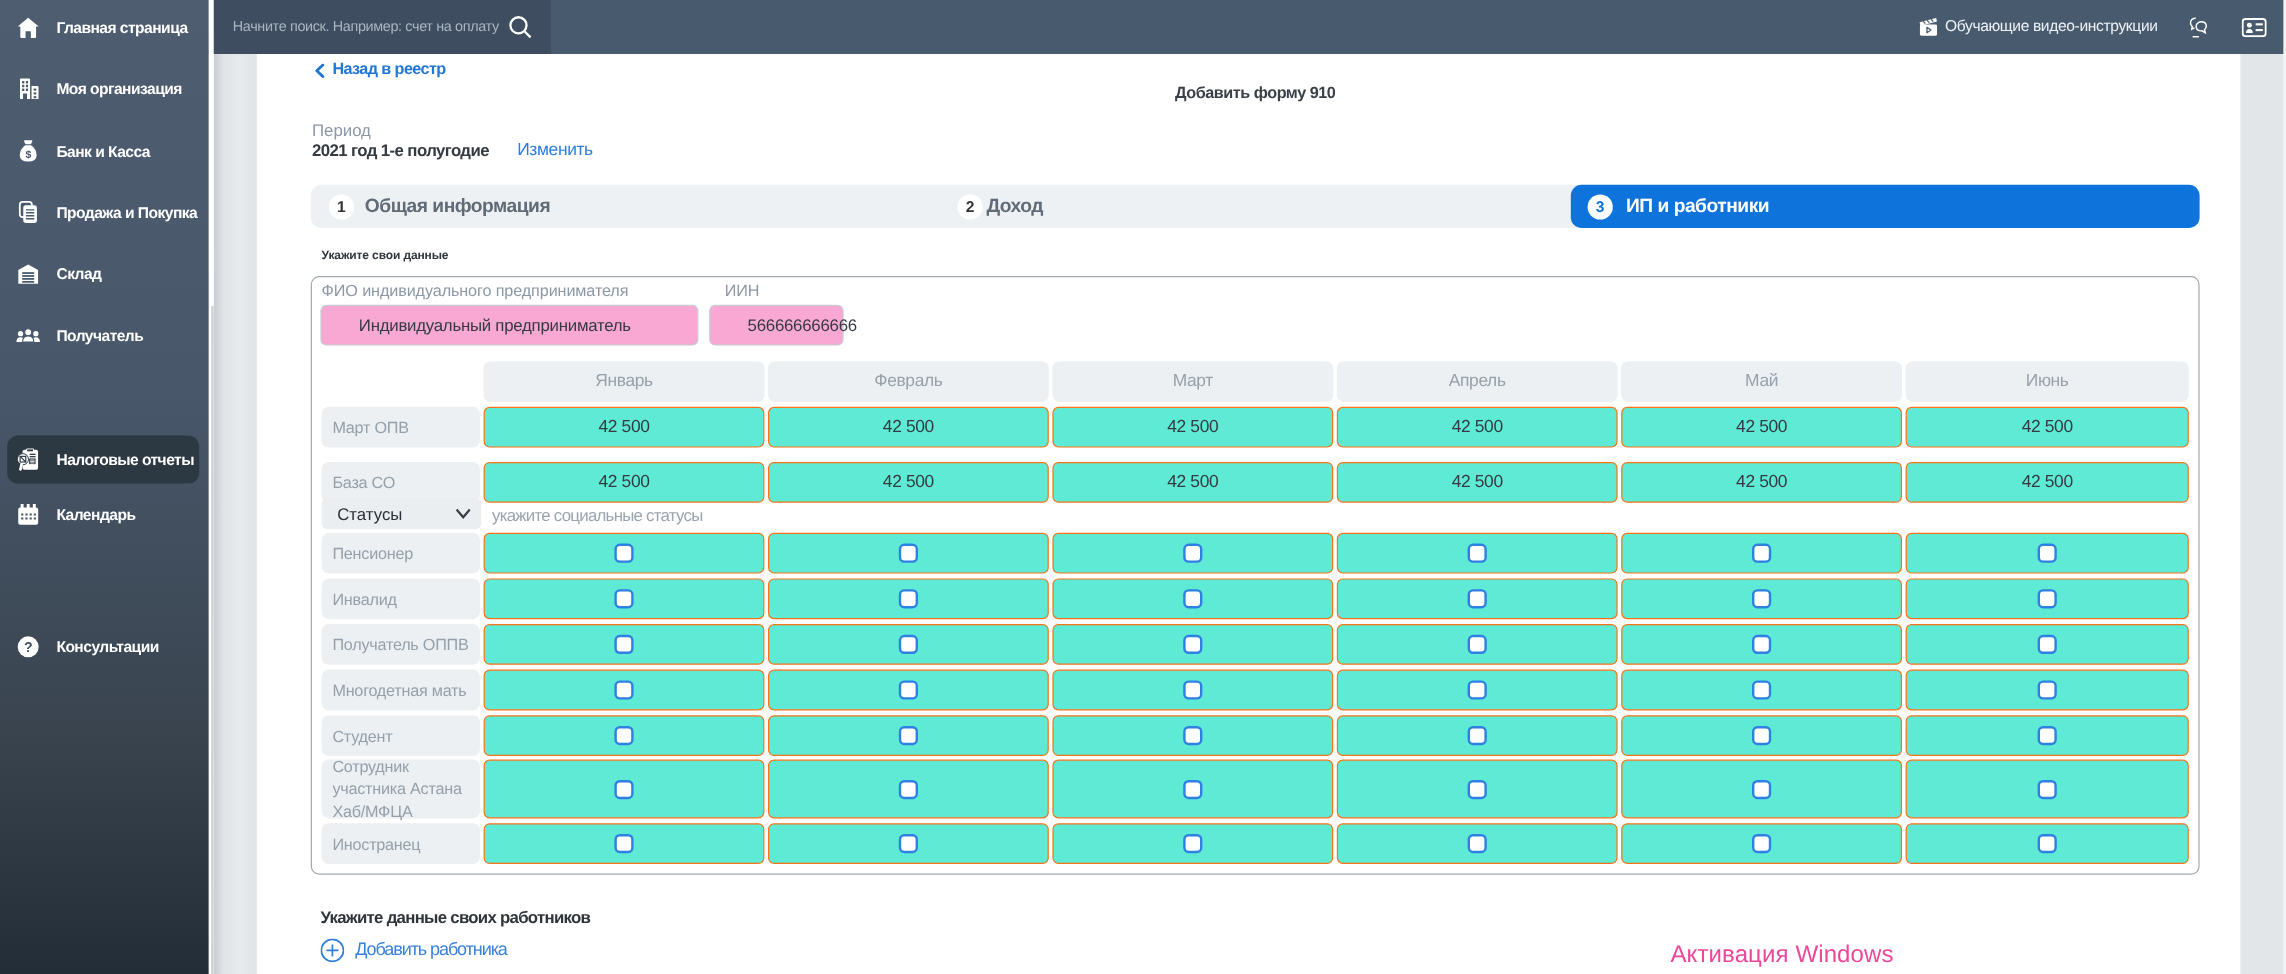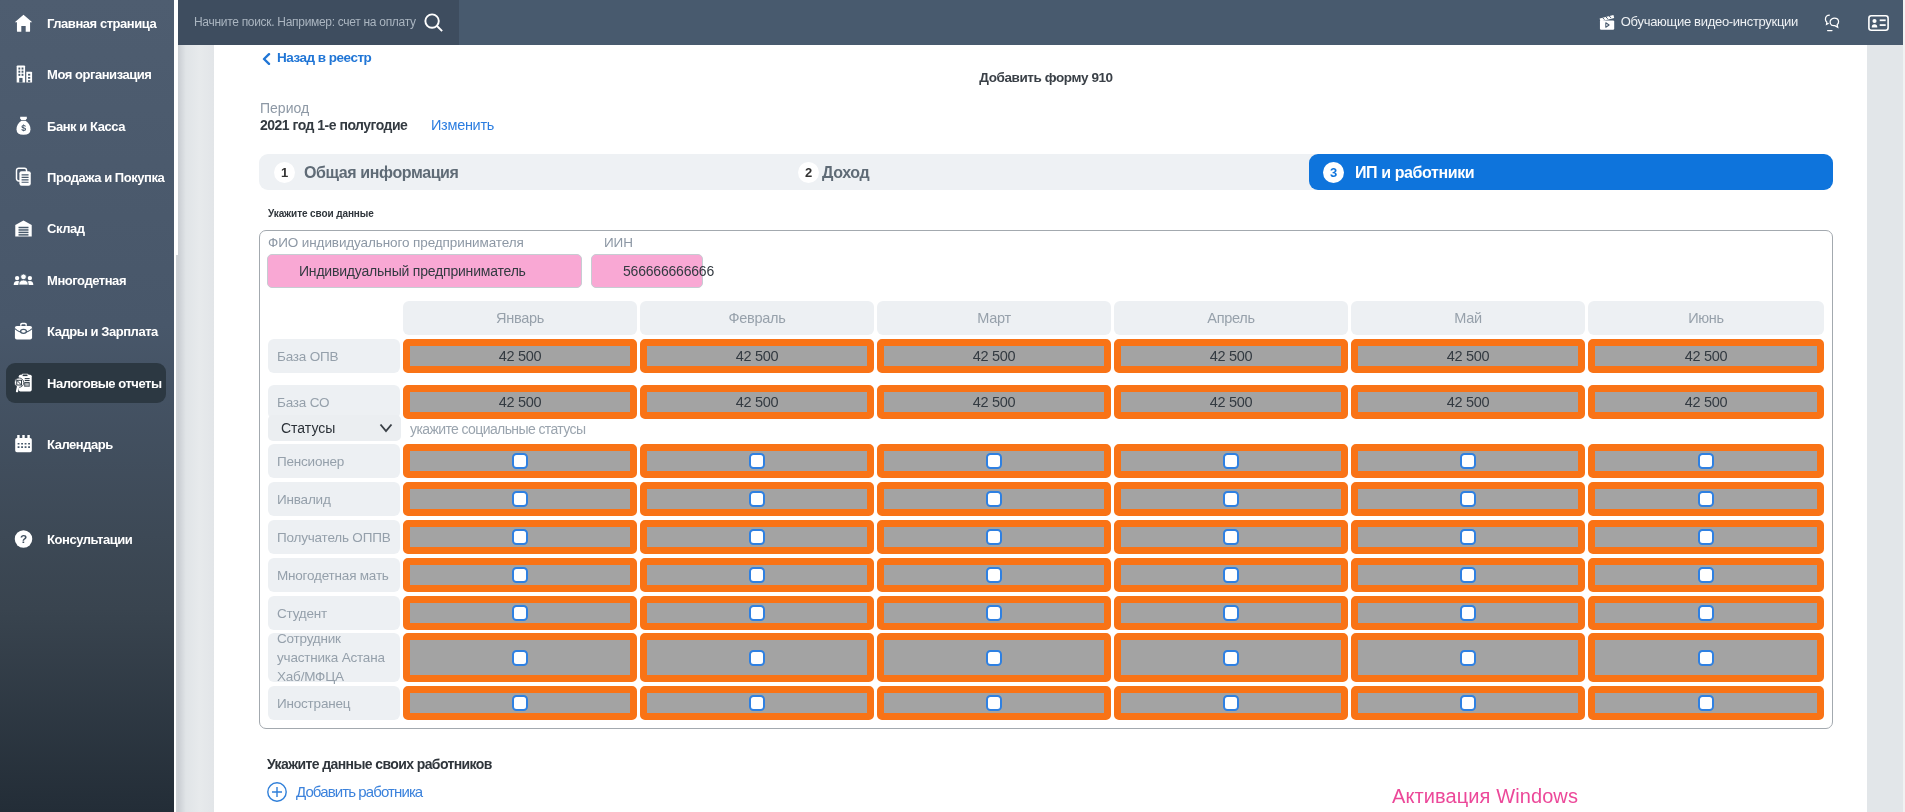--- a/index.html
+++ b/index.html
@@ -52,21 +52,21 @@
 #h-own { position:absolute; left:268px; top:208px; font-size:10px; letter-spacing:-0.1px; font-weight:bold; color:#2f353b; }
 #card { position:absolute; left:259px; top:230px; width:1574px; height:499px;
   border:1px solid #a3a9af; border-radius:7px; background:#fff; }
 
 .flabel { position:absolute; top:235px; font-size:13.5px; letter-spacing:-0.1px; color:#8d98a5; }
 .finput { position:absolute; top:254px; height:34px; border:1px solid #c6ccd2; border-radius:5px;
   font-size:14px; letter-spacing:-0.2px; color:#333a41; line-height:32px; padding-left:31px; background:#f9a8d4; }
 
 
 .trow { position:absolute; left:268px; }
-.tcell { position:absolute; top:0; height:100%; border:7px solid #f97316; border-radius:5px; background:#a3a3a3;
+.tcell { position:absolute; top:0; height:100%; border:1px solid #f97316; border-radius:5px; background:#5eead4;
   display:flex; align-items:center; justify-content:center; font-size:14.5px; letter-spacing:-0.3px; color:#333a41; }
 .hcell { border:none; background:#edf0f3; color:#97a1ab; border-radius:6px; }
 .lcell { position:absolute; left:0; top:0; width:132px; height:100%; background:#edf0f3; border-radius:6px;
   color:#95a0ab; font-size:13.5px; letter-spacing:-0.2px; display:flex; align-items:center; padding-left:9px; }
 .c1 { left:135px; width:234px; } .c2 { left:372px; width:234px; } .c3 { left:609px; width:234px; }
 .c4 { left:846px; width:234px; } .c5 { left:1083px; width:234px; } .c6 { left:1320px; width:236px; }
 .cb { width:16px; height:16px; border:2px solid #2e80e2; border-radius:4.5px; background:#fff; }
 
 #statuses { position:absolute; left:268px; top:415px; width:133px; height:26px; background:#ebeef1;
   border-radius:5px; font-size:14px; color:#2b3138; line-height:26px; padding-left:13px; }
@@ -174,50 +174,41 @@
     <svg class="ic" viewBox="0 0 24 24">
       <g fill="#fff">
           <circle cx="4.7" cy="9.8" r="2.5"></circle>
           <path d="M0.8 17.8 Q0.8 13.1 4.7 13.1 Q7.2 13.1 8.3 14.8 L8.3 17.8 Z"></path>
       <circle cx="19.3" cy="9.8" r="2.5"></circle>
           <path d="M23.2 17.8 Q23.2 13.1 19.3 13.1 Q16.8 13.1 15.7 14.8 L15.7 17.8 Z"></path>
         </g>
       <circle cx="12" cy="8.4" r="3.3" fill="#fff" stroke="#485a6c" stroke-width="1"></circle>
       <path d="M6.6 17.8 Q6.6 11.9 12 11.9 Q17.4 11.9 17.4 17.8 Z" fill="#fff" stroke="#485a6c" stroke-width="1"></path>
     </svg>
-    <span class="tx">Многодетная</span>
-  </div>
-  <div class="mi" style="top:311px">
-    <svg class="ic" viewBox="0 0 24 24">
-      <path d="M8.9 6 L8.9 4.8 Q8.9 3.4 10.3 3.4 L13.7 3.4 Q15.1 3.4 15.1 4.8 L15.1 6" fill="none" stroke="#fff" stroke-width="1.7"></path>
-      <rect x="2.2" y="6.2" width="19.6" height="15.4" rx="2.2" fill="#fff"></rect>
-      <path d="M2.2 9.2 Q7 13.6 12 13.6 Q17 13.6 21.8 9.2" fill="none" stroke="#485a6c" stroke-width="1.2"></path>
-      <ellipse cx="12" cy="12.4" rx="3.3" ry="2.3" fill="#fff" stroke="#485a6c" stroke-width="1.5"></ellipse>
-    </svg>
-    <span class="tx">Кадры и Зарплата</span>
+    <span class="tx">Получатель</span>
   </div>
   <div class="mi active" style="top:363px">
     <svg class="ic" viewBox="0 0 24 24">
       <rect x="6.6" y="2.6" width="14.8" height="19" rx="1.8" fill="#fff"></rect>
       <rect x="10" y="1.4" width="7.6" height="3.6" rx="1.1" fill="#fff"></rect>
       <rect x="11" y="2.3" width="5.6" height="1.8" fill="#2c3842"></rect>
       <g fill="#2c3842">
           <rect x="13.4" y="6.4" width="5.6" height="1.2"></rect>
           <rect x="13.4" y="8.6" width="5.6" height="1.2"></rect>
           <rect x="12.9" y="10.9" width="6.1" height="5.4"></rect>
         </g>
       <path d="M13.9 12.4 h4.2 M13.9 13.8 h4.2 M13.9 15.2 h4.2" stroke="#fff" stroke-width="0.8" fill="none"></path>
       <circle cx="7" cy="11.6" r="5.3" fill="#fff" stroke="#2c3842" stroke-width="0.9"></circle>
       <rect x="4.3" y="8.9" width="5.4" height="5.4" fill="none" stroke="#2c3842" stroke-width="1.1"></rect>
       <path d="M4.3 8.9 L9.7 14.3" stroke="#2c3842" stroke-width="1.1" fill="none"></path>
       <path d="M5.7 16.6 L4.6 21.3" stroke="#fff" stroke-width="2.6" stroke-linecap="round" fill="none"></path>
     </svg>
     <span class="tx">Налоговые отчеты</span>
   </div>
-  <div class="mi" style="top:424px">
+  <div class="mi" style="top:409px">
     <svg class="ic" viewBox="0 0 24 24" fill="#fff">
       <path d="M2.5 7 Q2.5 5 4.5 5 L4.8 5 L4.8 1.8 L7.6 1.8 L7.6 5 L10.6 5 L10.6 1.8 L13.4 1.8 L13.4 5 L16.4 5 L16.4 1.8 L19.2 1.8 L19.2 5 L19.5 5 Q21.5 5 21.5 7 L21.5 19.5 Q21.5 21.5 19.5 21.5 L4.5 21.5 Q2.5 21.5 2.5 19.5 Z"></path>
       <path d="M5.3 10.8 h2.1 v1.9 H5.3 Z M9.3 10.8 h2.1 v1.9 H9.3 Z M13.3 10.8 h2.1 v1.9 h-2.1 Z M17.3 10.8 h2.1 v1.9 h-2.1 Z M5.3 14.6 h2.1 v1.9 H5.3 Z M9.3 14.6 h2.1 v1.9 H9.3 Z M13.3 14.6 h2.1 v1.9 h-2.1 Z M17.3 14.6 h2.1 v1.9 h-2.1 Z" fill="#485a6c"></path>
     </svg>
     <span class="tx">Календарь</span>
   </div>
   <div class="mi" style="top:519px">
     <svg class="ic" viewBox="0 0 24 24">
       <circle cx="12" cy="12" r="10" fill="#fff"></circle>
       <text x="12" y="17" font-size="13.5" font-weight="bold" text-anchor="middle" fill="#3f4e5e" font-family="Liberation Sans">?</text>
@@ -261,21 +252,21 @@
 
 <div class="trow" style="top:301px;height:34px;width:1556px">
   <div class="tcell hcell c1">Январь</div>
     <div class="tcell hcell c2">Февраль</div>
   <div class="tcell hcell c3">Март</div>
     <div class="tcell hcell c4">Апрель</div>
   <div class="tcell hcell c5">Май</div>
     <div class="tcell hcell c6">Июнь</div>
 </div>
 <div class="trow" style="top:339px;height:34px;width:1556px">
-  <div class="lcell">База ОПВ</div>
+  <div class="lcell">Март ОПВ</div>
   <div class="tcell c1">42 500</div>
     <div class="tcell c2">42 500</div>
     <div class="tcell c3">42 500</div>
   <div class="tcell c4">42 500</div>
     <div class="tcell c5">42 500</div>
     <div class="tcell c6">42 500</div>
 </div>
 <div class="trow" style="top:385px;height:34px;width:1292px">
   <div class="lcell">База СО</div>
   <div class="tcell c1">42 500</div>

